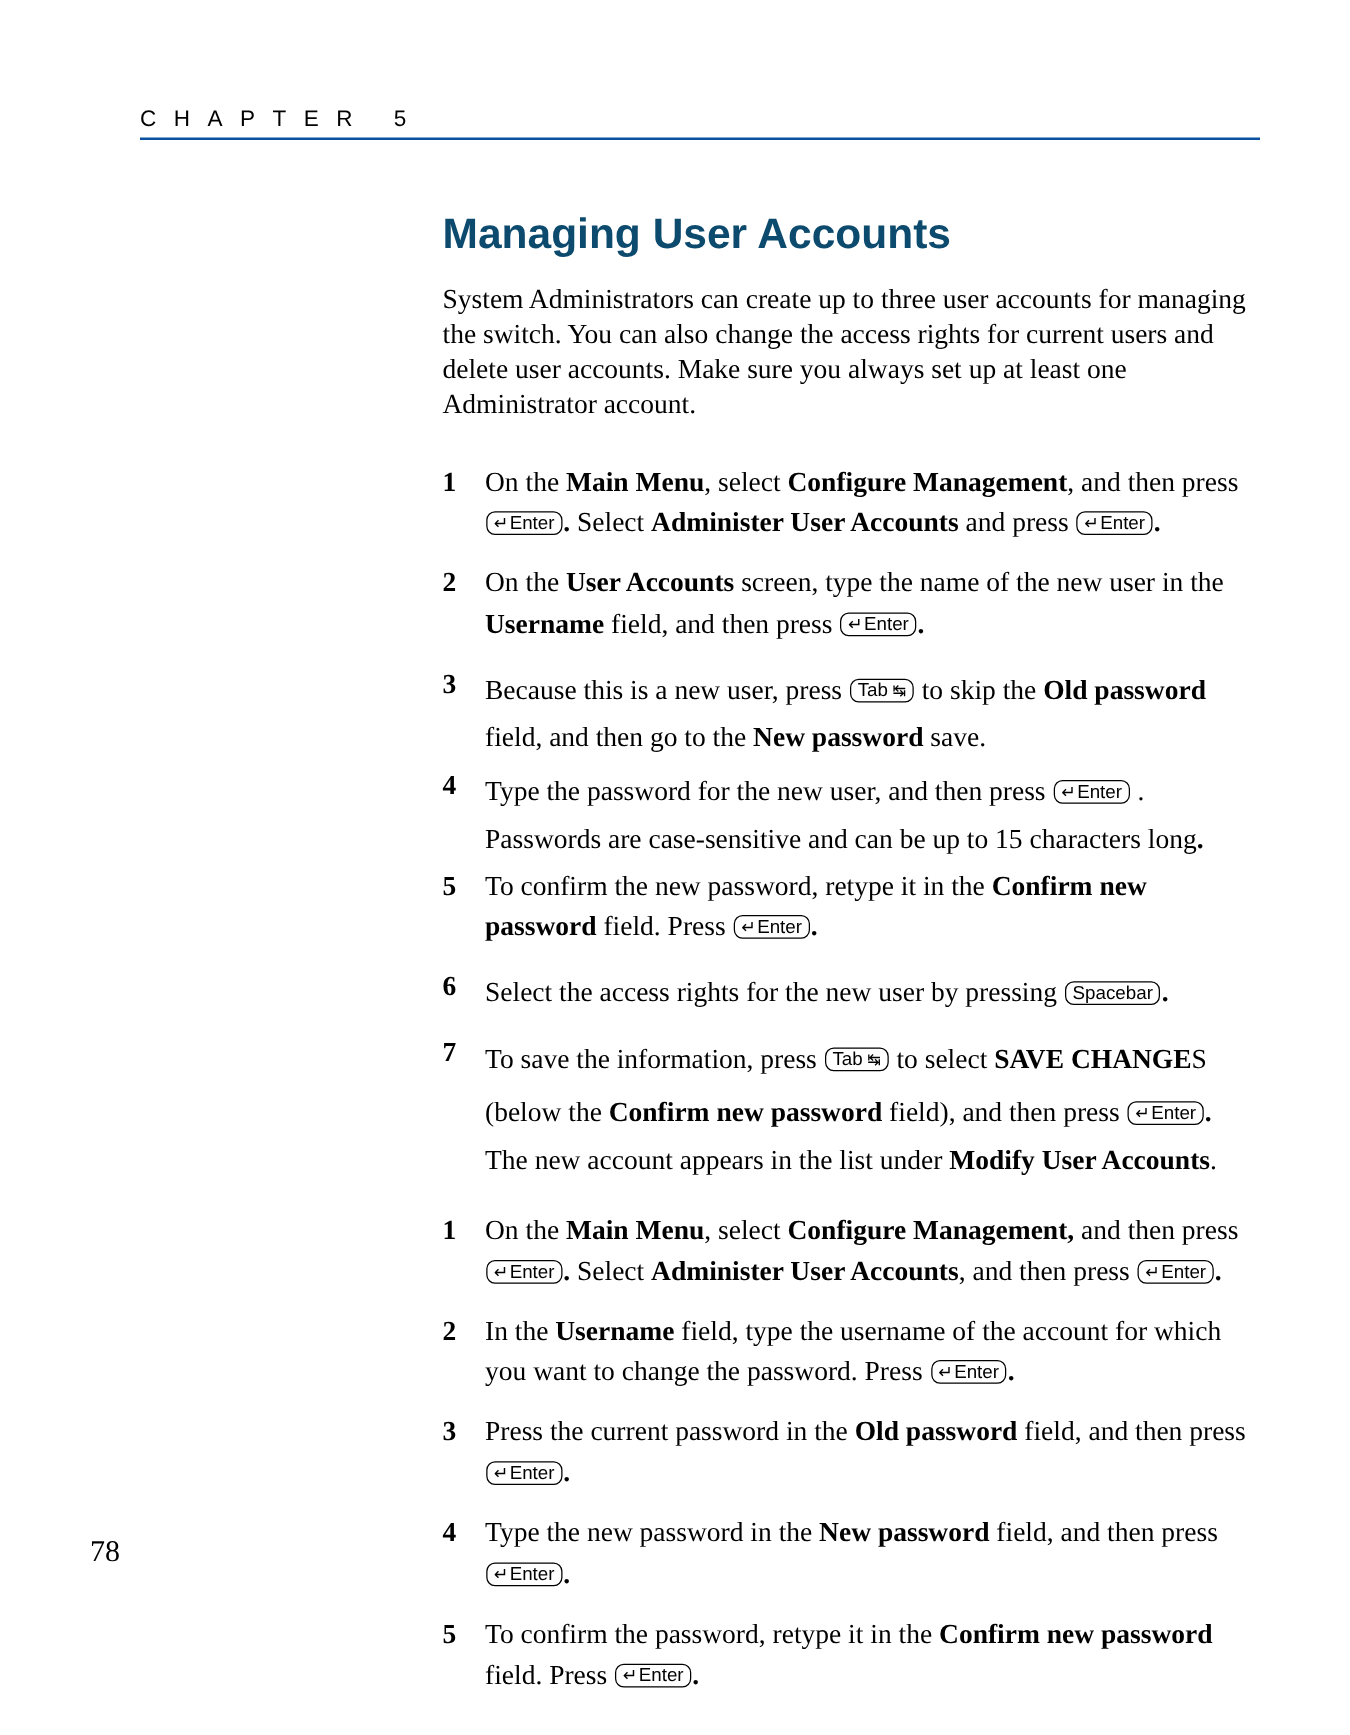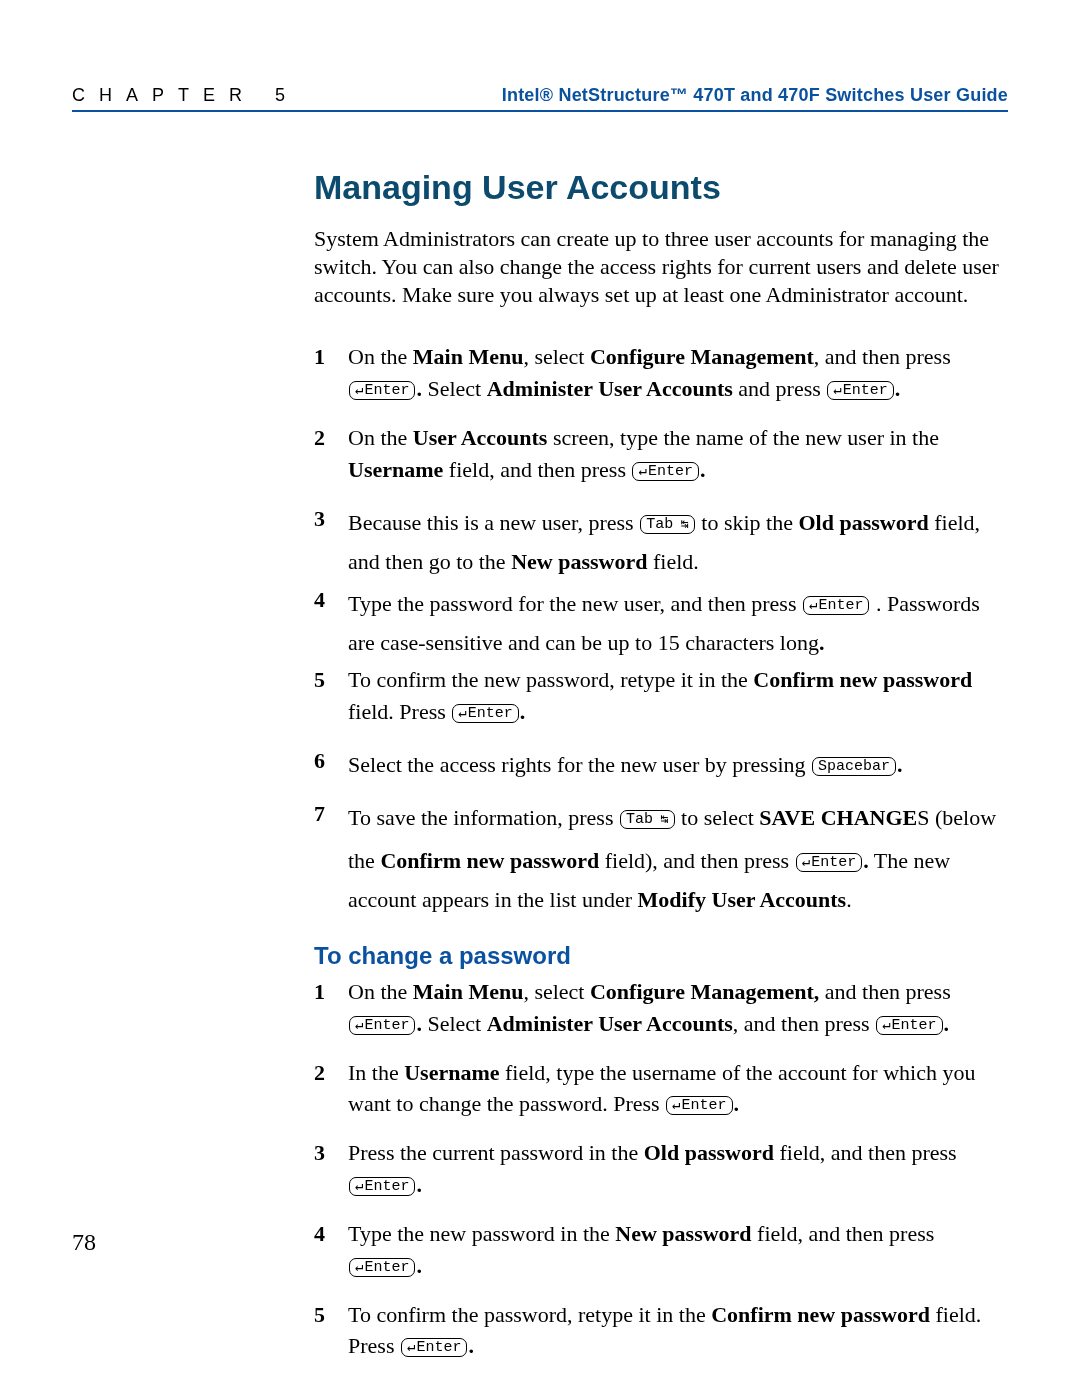--- a/index.html
+++ b/index.html
@@ -8,21 +8,21 @@
     background: #fff;
     font-family: "Times New Roman", Times, serif;
     color: #000;
     width: 1080px;
   }
   .page {
     width: 1080px;
     height: 1388px;
     position: relative;
     box-sizing: border-box;
-    padding: 85px 72px 0 72px;
+    padding: 85px 72px 0 112px;
   }
   .header {
     display: flex;
     justify-content: space-between;
     align-items: baseline;
     border-bottom: 2px solid #0a52a0;
     padding-bottom: 4px;
     margin-bottom: 56px;
     white-space: nowrap;
   }
@@ -75,21 +75,21 @@
     width: 34px;
     flex-shrink: 0;
     font-weight: bold;
   }
   .step .body {
     flex: 1;
   }
   .key {
     display: inline-block;
     vertical-align: baseline;
-    font-family: Liberation Mono, monospace;
+    font-family: Liberation Sans, sans-serif;
     font-size: 15px;
     line-height: 1;
     border: 1.4px solid #000;
     border-radius: 7px;
     padding: 1px 5px 1px 5px;
     margin: 12px 1px;
     position: relative;
     top: -2px;
     white-space: nowrap;
   }
@@ -110,21 +110,20 @@
   }
   b { font-weight: bold; }
 </style>
 </head>
 <body>
 
 <div class="page">
 
   <div class="header">
     <span class="chapter-label">CHAPTER 5</span>
-    <span class="doc-title">Intel® NetStructure™ 470T and 470F Switches User Guide</span>
   </div>
 
   <div class="content">
 
     <div class="h1">Managing User Accounts</div>
     <p class="intro">System Administrators can create up to three user accounts for managing the switch. You can also change the access rights for current users and delete user accounts. Make sure you always set up at least one Administrator account.</p>
 
     <div class="section">
 
       <div class="step">
@@ -137,21 +136,21 @@
       <div class="step">
         <div class="num">2</div>
         <div class="body">
           <span>On the </span><b>User Accounts</b><span> screen, type the name of the new user in the </span><b>Username</b><span> field, and then press </span><span class="key"><span class="arrow-enter"></span><span>Enter</span></span><b>.</b>
         </div>
       </div>
 
       <div class="step">
         <div class="num">3</div>
         <div class="body">
-          <span>Because this is a new user, press </span><span class="key"><span>Tab</span><span class="tab-arrows"></span></span><span> to skip the </span><b>Old password</b><span> field, and then go to the </span><b>New password</b><span> field.</span>
+          <span>Because this is a new user, press </span><span class="key"><span>Tab</span><span class="tab-arrows"></span></span><span> to skip the </span><b>Old password</b><span> field, and then go to the </span><b>New password</b><span> save.</span>
         </div>
       </div>
 
       <div class="step">
         <div class="num">4</div>
         <div class="body">
           <span>Type the password for the new user, and then press </span><span class="key"><span class="arrow-enter"></span><span>Enter</span></span><span> . Passwords are case-sensitive and can be up to 15 characters long</span><b>.</b>
         </div>
       </div>
 
@@ -171,21 +170,20 @@
 
       <div class="step">
         <div class="num">7</div>
         <div class="body">
           <span>To save the information, press </span><span class="key"><span>Tab</span><span class="tab-arrows"></span></span><span> to select </span><b>SAVE CHANGE</b><span>S</span><span> (below the </span><b>Confirm new password</b><span> field), and then press </span><span class="key"><span class="arrow-enter"></span><span>Enter</span></span><b>.</b><span> The new account appears in the list under </span><b>Modify User Accounts</b><span>.</span>
         </div>
       </div>
     </div>
 
     <div class="section">
-      <div class="h2">To change a password</div>
 
       <div class="step">
         <div class="num">1</div>
         <div class="body">
           <span>On the </span><b>Main Menu</b><span>, select </span><b>Configure Management,</b><span> and then press </span><span class="key"><span class="arrow-enter"></span><span>Enter</span></span><b>.</b><span> Select </span><b>Administer User Accounts</b><span>, and then press </span><span class="key"><span class="arrow-enter"></span><span>Enter</span></span><b>.</b>
         </div>
       </div>
 
       <div class="step">
         <div class="num">2</div>

